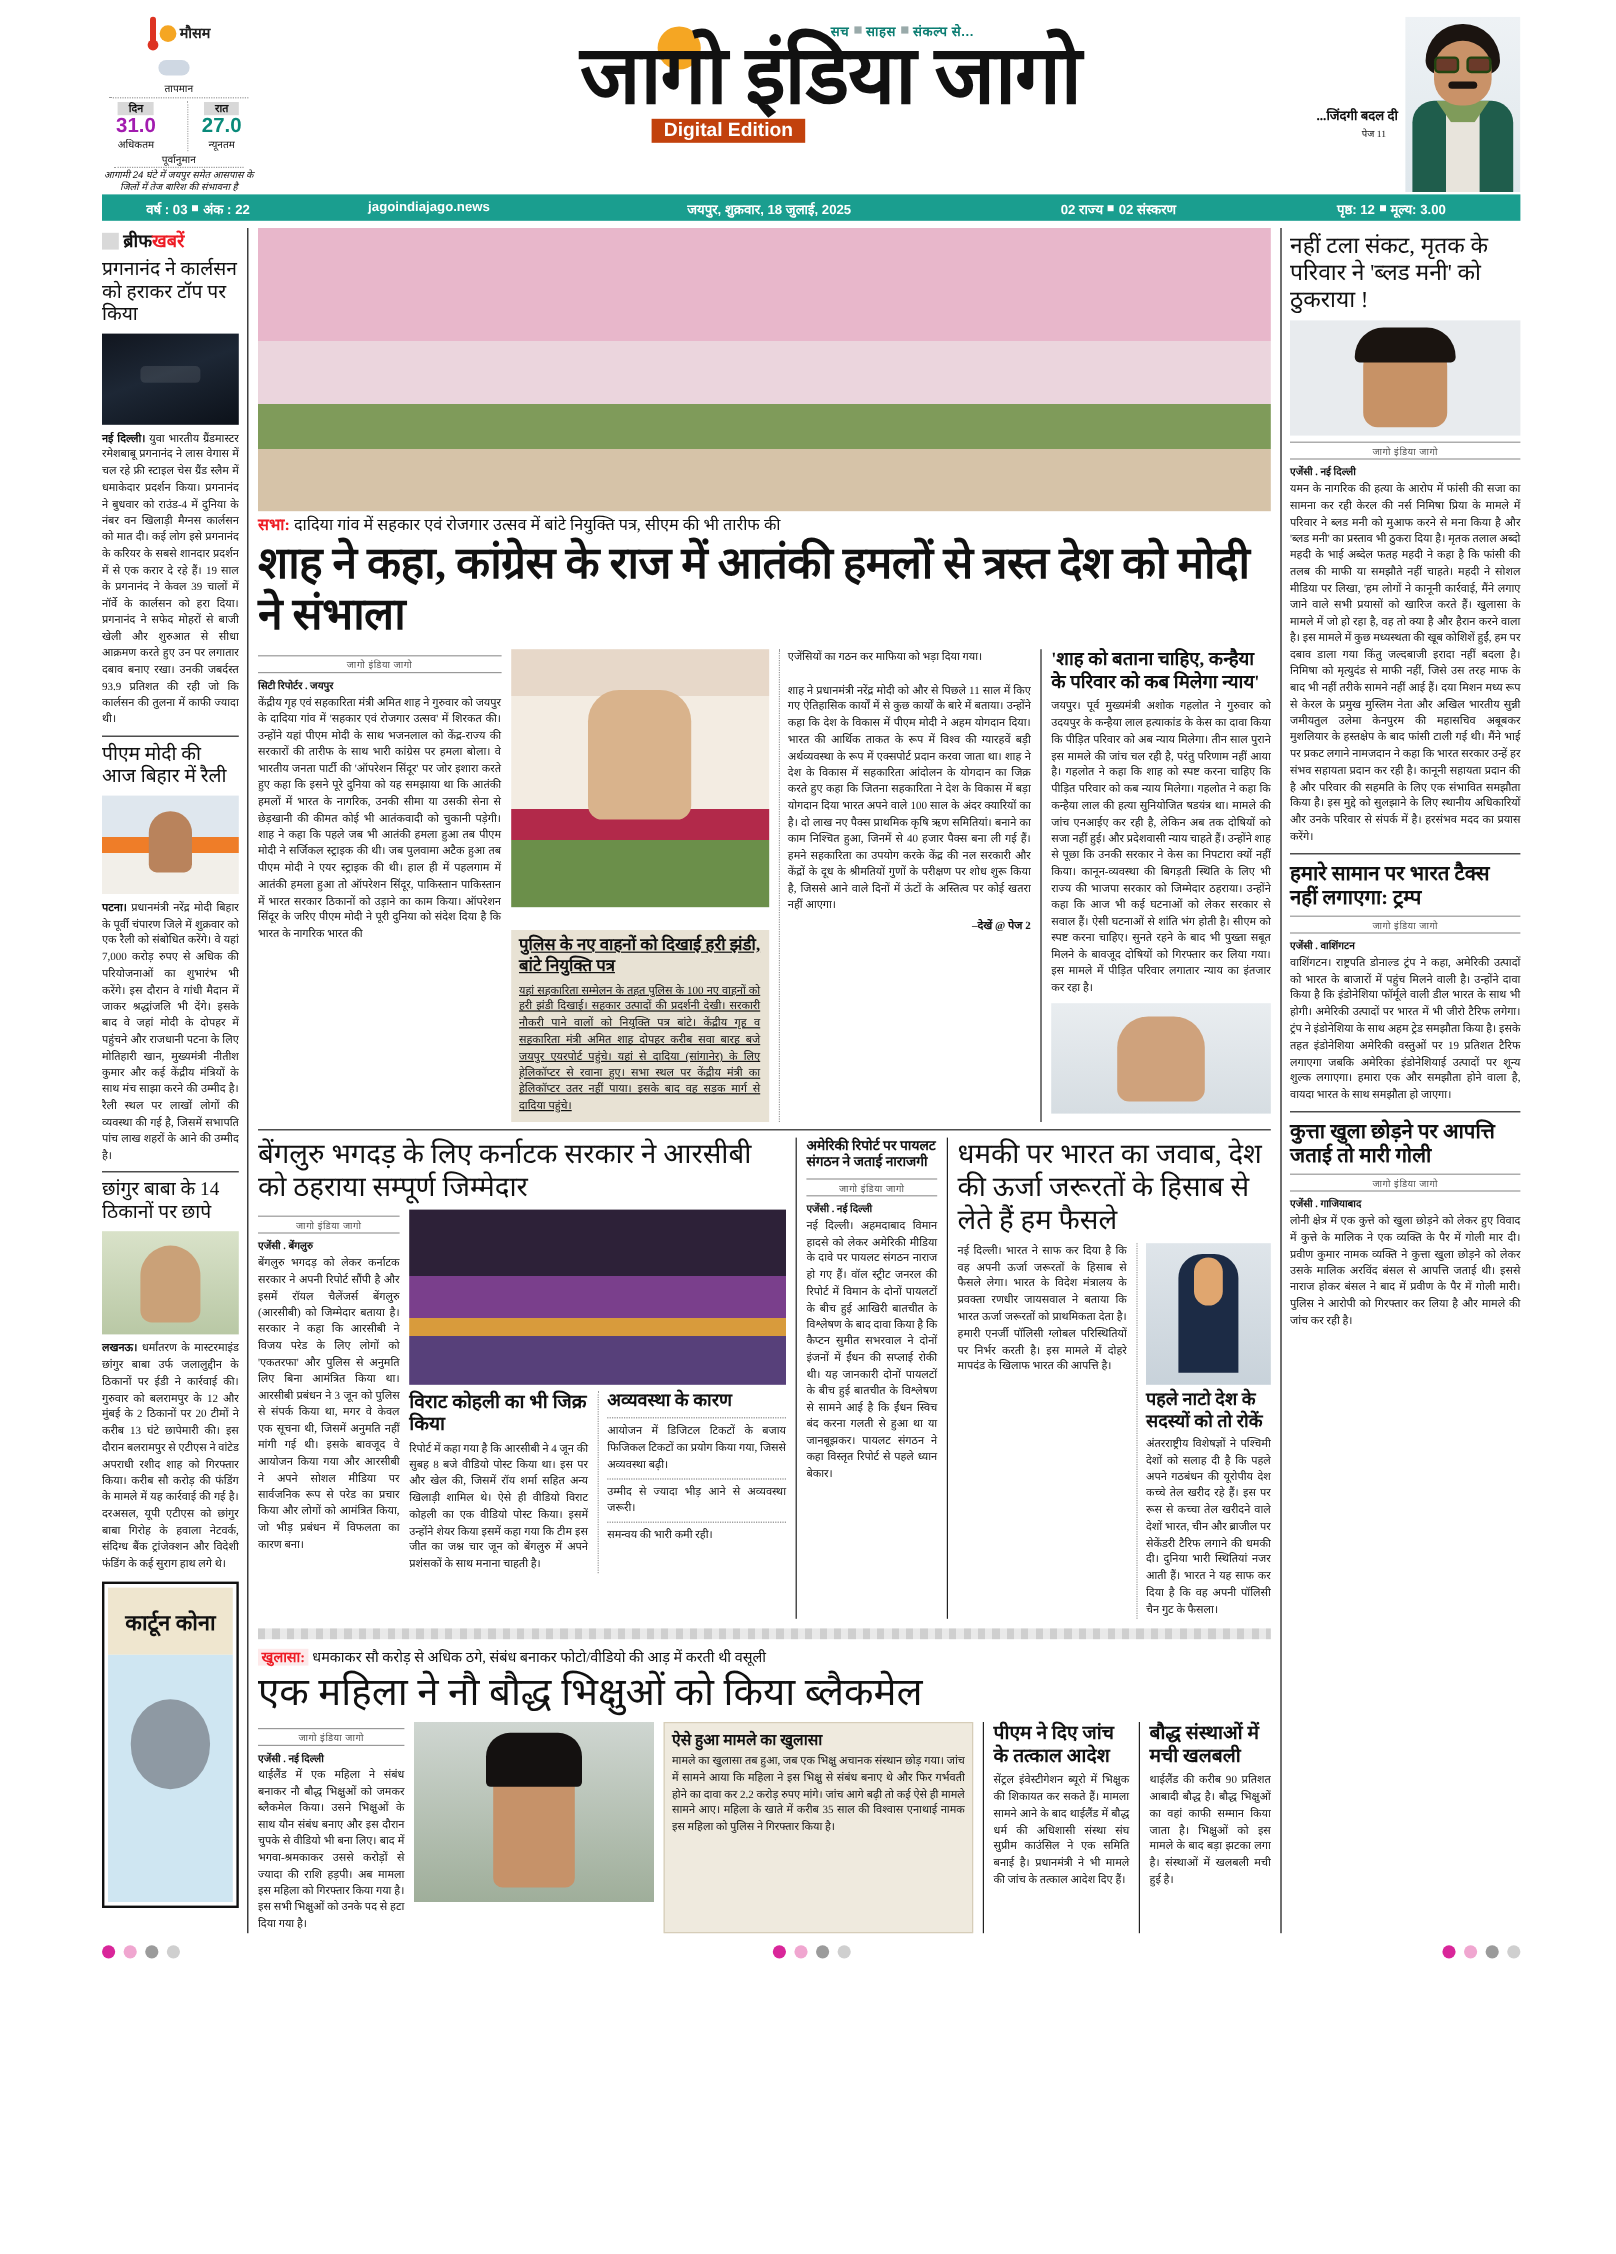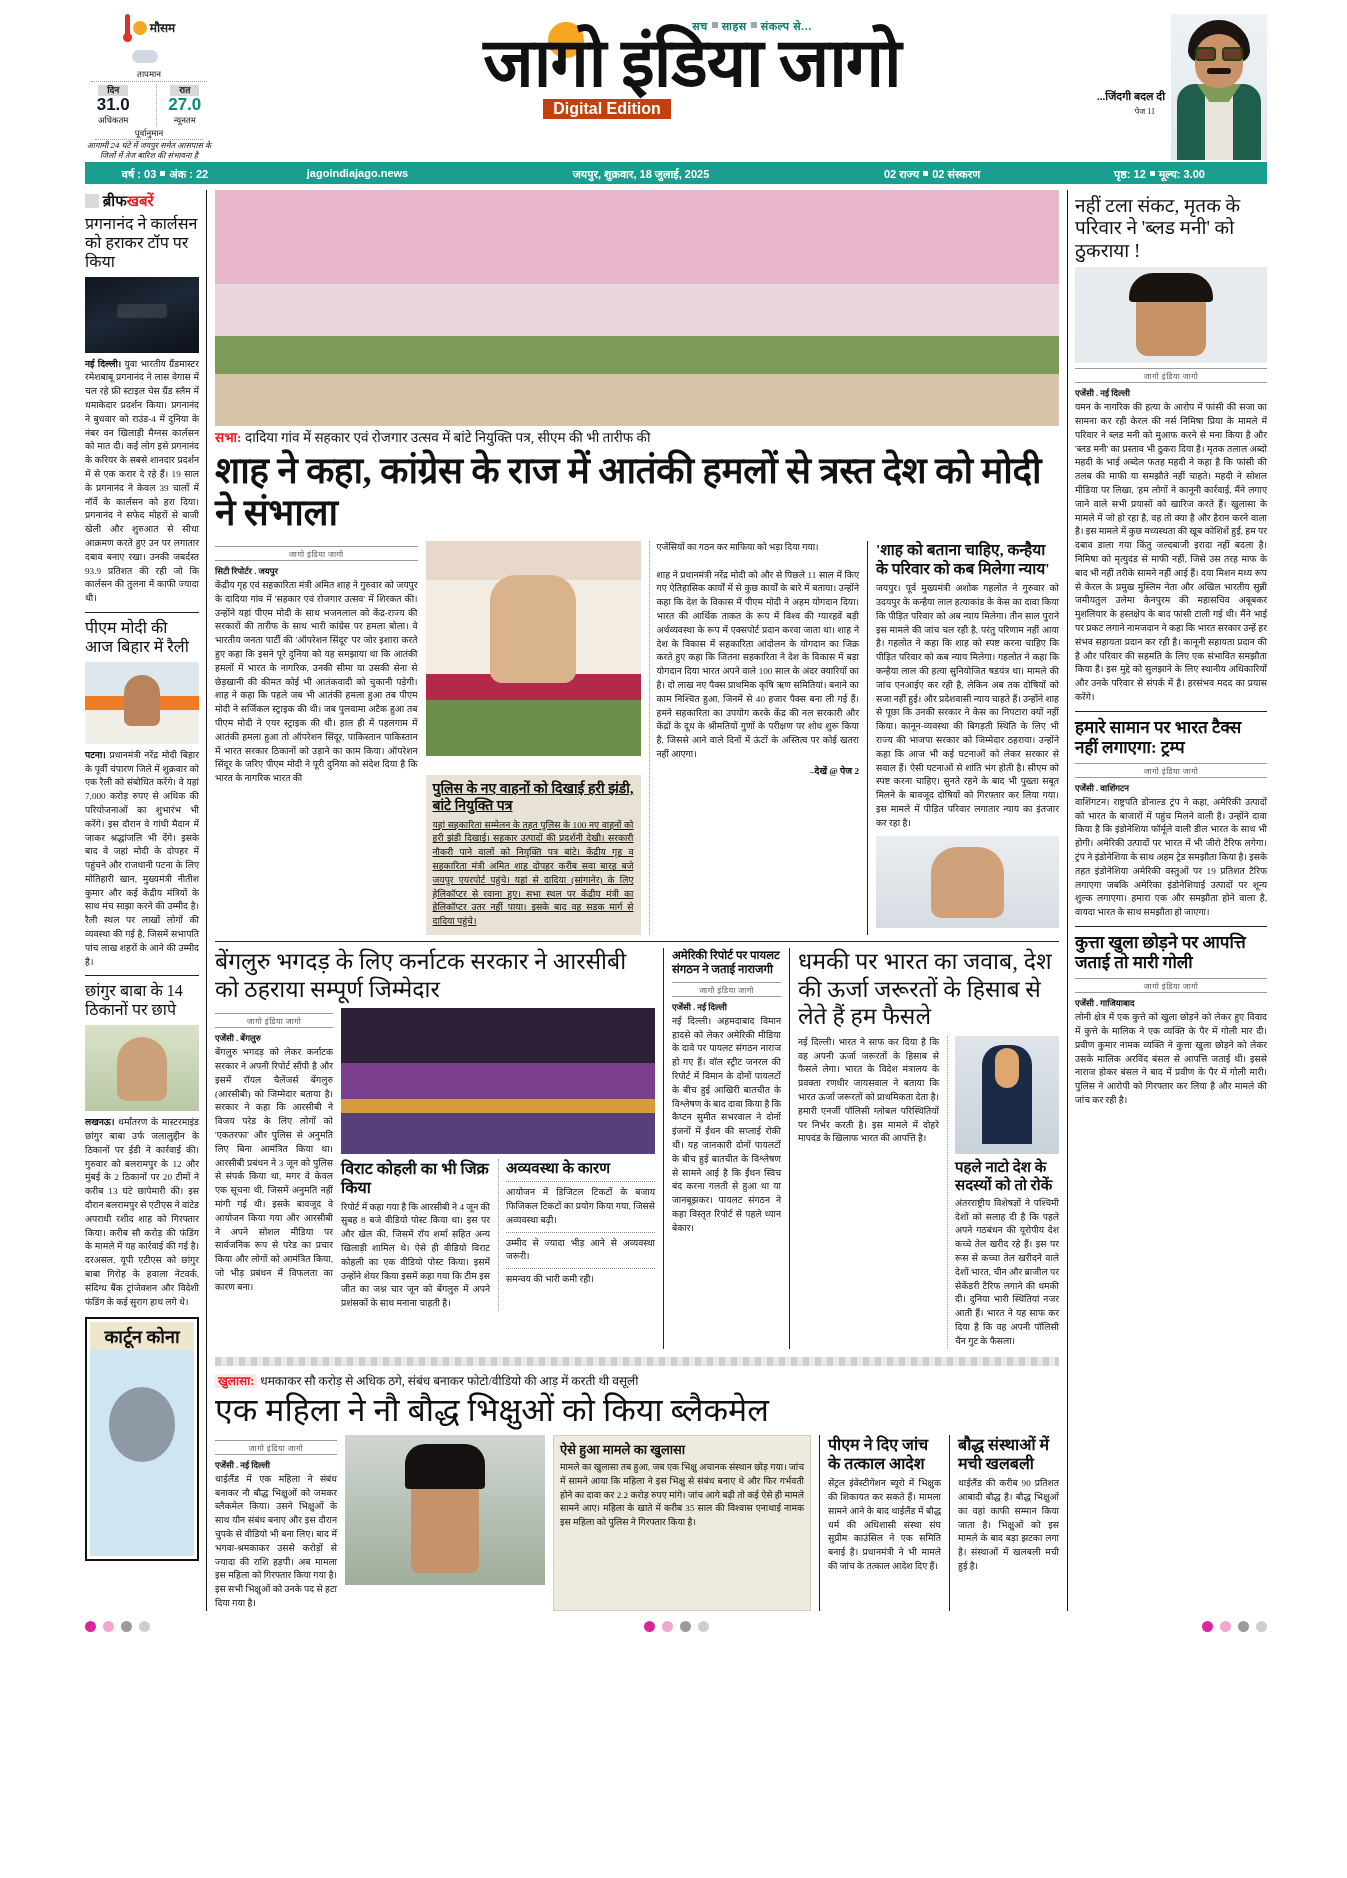--- a/index.html
+++ b/index.html
@@ -21,21 +21,21 @@
   .thermo::after { content:""; position:absolute; left:0px; bottom:0; width:9px; height:9px; background:#d32; border-radius:50%;}
   .wsun { width:14px;height:14px;background:#f5a623;border-radius:50%; display:inline-block; margin-left:-2px;}
   .wcloud { width:26px;height:13px;background:#cfd8e3;border-radius:8px; display:inline-block; margin-left:-8px; margin-top:8px;}
   .w-label { font-weight:bold; font-size: 12px; color:#222; }
   .w-sub { font-size: 8.5px; border-bottom:1px dotted #999; padding-bottom:1px; margin: 3px 6px 2px; }
   .w-cols { display:flex;gap:14px; }
   .w-col { flex:1; padding: 1px 0; }
   .w-col + .w-col { border-left: 1px dotted #aaa; }
   .w-head { background:#d8d8d8; font-size:9px; font-weight:bold; display:inline-block; padding:0 9px; }
   .w-temp { font-size:17px; font-weight:bold; line-height:1.1; }
-  .w-temp.day { color:#0f172a; }
+  .w-temp.day { color:#a21caf; }
   .w-temp.night { color:#0a8a7a; }
   .w-cap { font-size:8.5px; }
   .w-fore-t { font-size:8.5px; border-bottom:1px dotted #999; margin: 2px 10px 1px; }
   .w-fore { font-size:8px; line-height:1.3;font-style:italic; }
 
   .logo-area { flex:1; position:relative; text-align:center; padding-top: 4px;}
   .tagline { font-size: 11px; font-weight:bold; color:#0b7d72; letter-spacing:.5px; margin-left: 120px; margin-bottom:-4px;}
   .tagline .sq { display:inline-block; width:6px;height:6px;background:#9aa; margin:0 4px; vertical-align:2px;}
   .logo-sun { position:absolute; left: 335px; top: 8px; width: 36px; height:36px; background:#f5a623; border-radius:50%; z-index:0;}
   .logo-text { font-family: "Liberation Serif", serif; font-weight:bold; font-size: 68px; line-height:1; letter-spacing:-1px; position:relative; z-index:1; }
@@ -111,21 +111,21 @@
   .mega-head { font-family:"Liberation Serif", serif; font-weight:bold; font-size:37px; line-height:1.12; letter-spacing:-.5px; margin: 2px 0 8px; }
   .sec-head { font-family:"Liberation Serif", serif; font-size:23px; line-height:1.2; }
   .sec-head2 { font-family:"Liberation Serif", serif; font-weight:normal; font-size:32px; line-height:1.15; }
   .mini-head { font-family:"Liberation Serif", serif; font-weight:bold; font-size:11.5px; line-height:1.25; }
   .boxed { background:#e8e2d4; padding: 6px 7px; }
   .boxed-head { font-family:"Liberation Serif", serif; font-weight:bold; font-size:14px; line-height:1.2; margin-bottom:4px; }
   .boxtan { background:#efeade; border:1px solid #d6cdb8; padding:6px; }
   .grayrule { height:9px; background: repeating-linear-gradient(90deg,#cfcfcf 0 6px,#e9e9e9 6px 12px); margin: 8px 0; }
   .hr-thin { border-top:1px solid #222; margin: 6px 0; }
   .hr-dot { border-top:1px dotted #888; margin:4px 0;}
-  .cartoon-title { font-family:"Liberation Serif", serif; font-weight:bold; font-size:18px; text-align:center; background:#efe6cf; padding:2px 0; }
+  .cartoon-title { font-family:"Liberation Serif", serif; font-weight:bold; font-size:18px; text-align:center; background:#efe6cf; padding:16px 0; }
   .cols2 { display:flex; gap:8px; }
   .cols3 { display:flex; gap:8px; }
   .cols4 { display:flex; gap:8px; }
   .flex1 { flex:1; }
   .vline { border-left:1px solid #222; padding-left:8px; }
   .vline-dot { border-left:1px dotted #999; padding-left:7px; }
 
   
   .dotbar { display:flex; align-items:center; gap:7px; margin: 10px 80px 0 85px; }
   .dotbar .d { width:11px;height:11px;border-radius:50%; }

